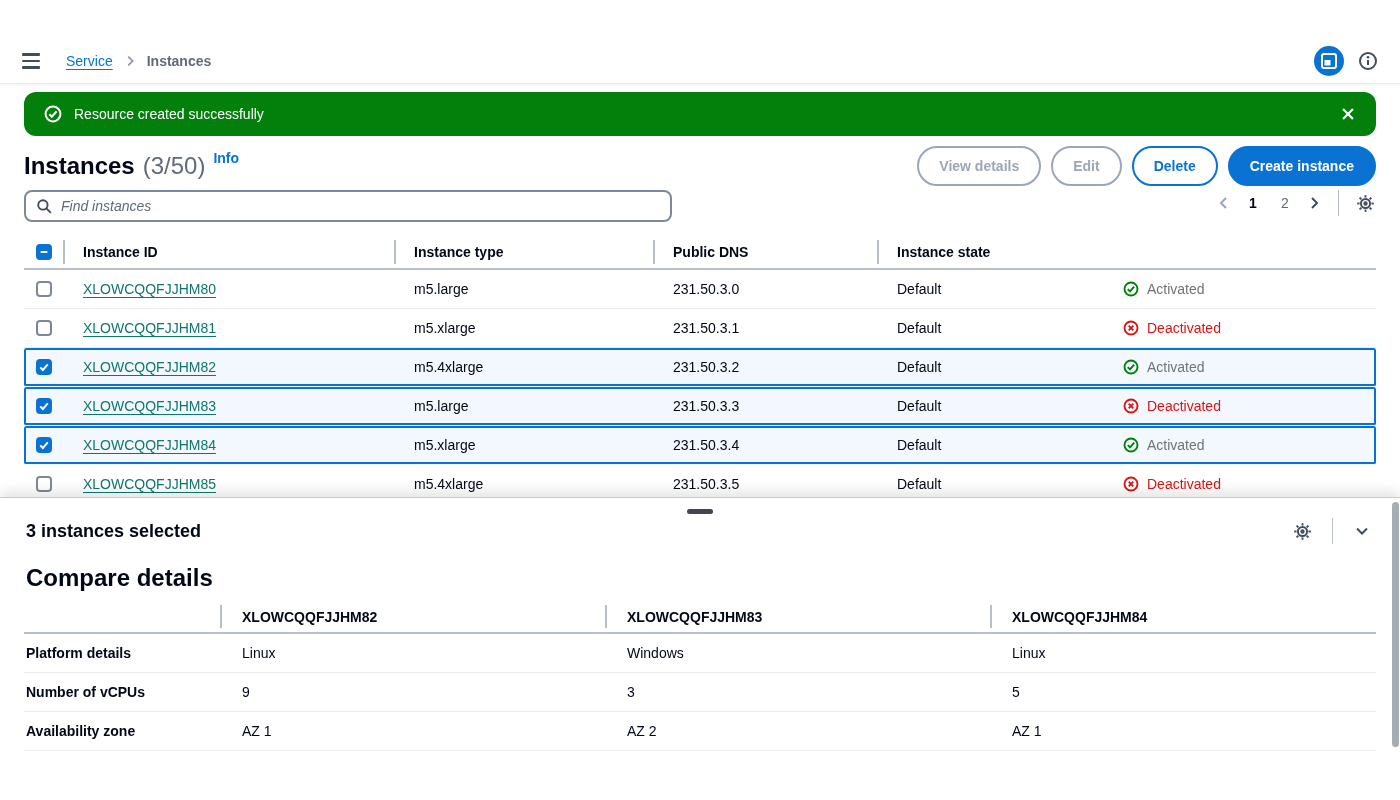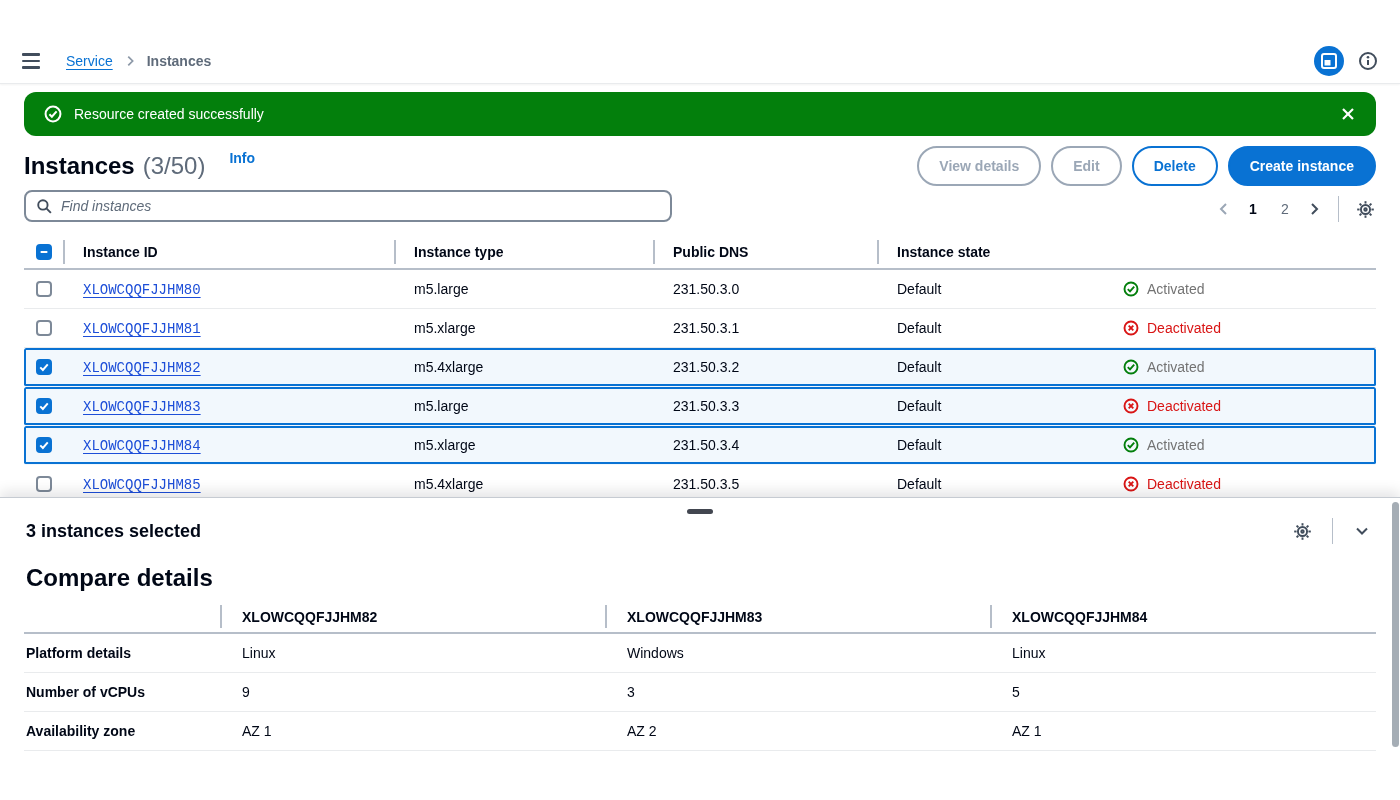--- a/index.html
+++ b/index.html
@@ -26,30 +26,30 @@
     background:#037f0c; border-radius:12px; display:flex; align-items:center;
     padding:16px 20px; color:#fff; }
   .flash-msg { margin-left:12px; }
   .flash-close { margin-left:auto; cursor:pointer; display:flex; }
 
   
   .page-header { position:absolute; top:148px; left:24px; right:24px; height:36px;
     display:flex; align-items:center; }
   .title { font-size:24px; font-weight:700; }
   .counter { font-size:24px; color:#5f6b7a; margin-left:8px; }
-  .info-link { font-size:14px; font-weight:700; color:#0972d3; margin-left:24px;
+  .info-link { font-size:14px; font-weight:700; color:#0972d3; margin-left:8px;
     align-self:flex-start; margin-top:2px; cursor:pointer; }
   .actions { margin-left:auto; display:flex; gap:10px; }
   .btn { height:40px; padding:0 20px; border-radius:20px; font-size:14px; font-weight:700;
     background:#fff; border:2px solid #9ba7b6; color:#9ba7b6; display:flex; align-items:center; cursor:pointer; }
   .btn.normal { border-color:#0972d3; color:#0972d3; }
   .btn.primary { background:#0972d3; border-color:#0972d3; color:#fff; }
 
   
-  .toolbar { position:absolute; top:190px; left:24px; right:24px; height:32px; display:flex; align-items:flex-end; }
+  .toolbar { position:absolute; top:190px; left:24px; right:24px; height:32px; display:flex; align-items:flex-start; }
   .search { width:648px; height:32px; border:2px solid #7d8998; border-radius:8px;
     display:flex; align-items:center; padding:0 10px; background:#fff; }
   .search input { border:none; outline:none; flex:1; margin-left:8px; font-size:14px;
     font-family:"Liberation Sans", sans-serif; }
   .search input::placeholder { color:#5f6b7a; font-style:italic; }
   .pager { margin-left:auto; display:flex; align-items:center; gap:10px; }
   .page-num { width:22px; text-align:center; color:#5f6b7a; cursor:pointer; }
   .page-num.cur { color:#000716; font-weight:700; }
   .pg-btn { display:flex; cursor:pointer; }
   .vdiv { width:1px; height:26px; background:#b6bec9; margin:0 6px; }
@@ -61,21 +61,21 @@
   .thead { height:34px; border-bottom:2px solid #b6bec9; font-weight:700; }
   .hcell { padding-left:20px; position:relative; height:100%; display:flex; align-items:center; }
   .hcell.sep::before { content:""; position:absolute; left:0; top:4px; bottom:4px; width:2px; background:#b6bec9; }
   .trow { height:39px; border-bottom:1px solid #e9ebed; }
   .trow.selected { background:#f2f8fd; box-shadow:inset 0 0 0 2px #0972d3; border-bottom-color:transparent; border-radius:2px; }
   .cell { padding-left:20px; }
   .cb-cell { display:flex; justify-content:center; padding:0; }
   .checkbox { width:16px; height:16px; border:2px solid #7d8998; border-radius:4px; background:#fff;
     display:flex; align-items:center; justify-content:center; cursor:pointer; }
   .checkbox.checked { background:#0972d3; border-color:#0972d3; }
-  a.id-link { color:#1d4ed8; text-decoration:underline; text-underline-offset:3px; cursor:pointer;font-family:Liberation Mono, monospace; }
+  a.id-link { color:#0f766e; text-decoration:underline; text-underline-offset:3px; cursor:pointer; }
   .status { display:flex; align-items:center; gap:8px; }
   .state-ok { color:#737373; }
   .state-err { color:#d91515; }
 
   
   .split-panel { position:absolute; top:497px; left:0; right:0; bottom:0; background:#fff;
     border-top:1px solid #c6cbd2; box-shadow:0 -6px 12px rgba(0,7,22,.10); z-index:10; }
   .drag-handle { position:absolute; top:11px; left:50%; transform:translateX(-50%);
     width:26px; height:5px; border-radius:3px; background:#424650; cursor:row-resize; }
   .sp-header { position:absolute; top:16px; left:26px; right:28px; height:34px;

